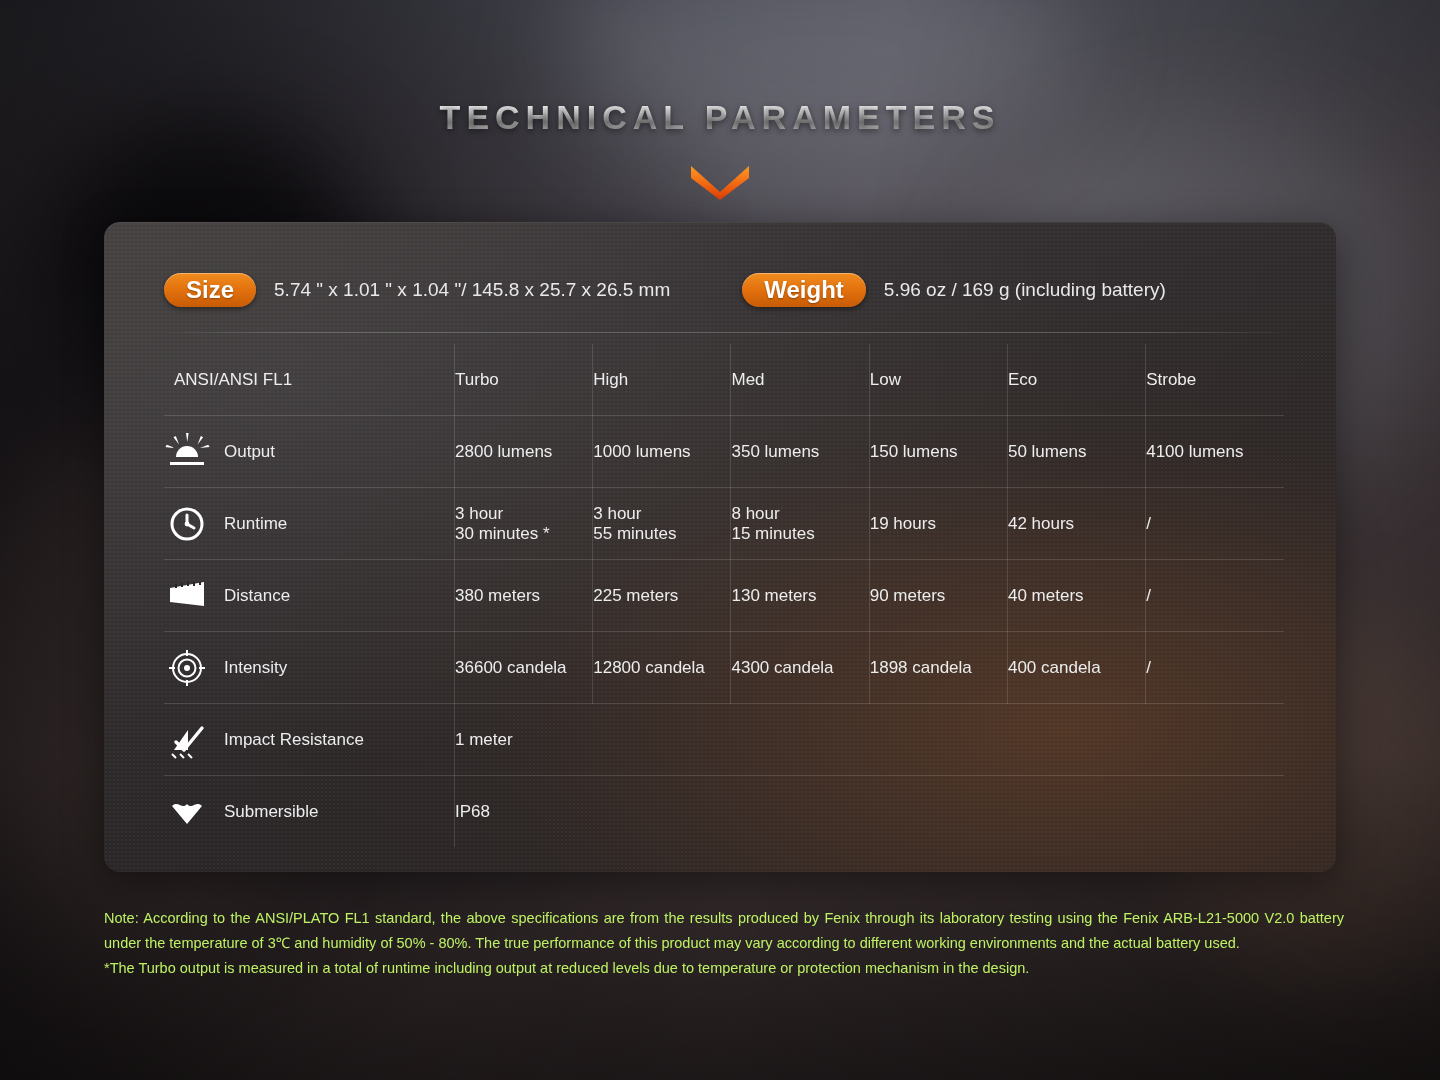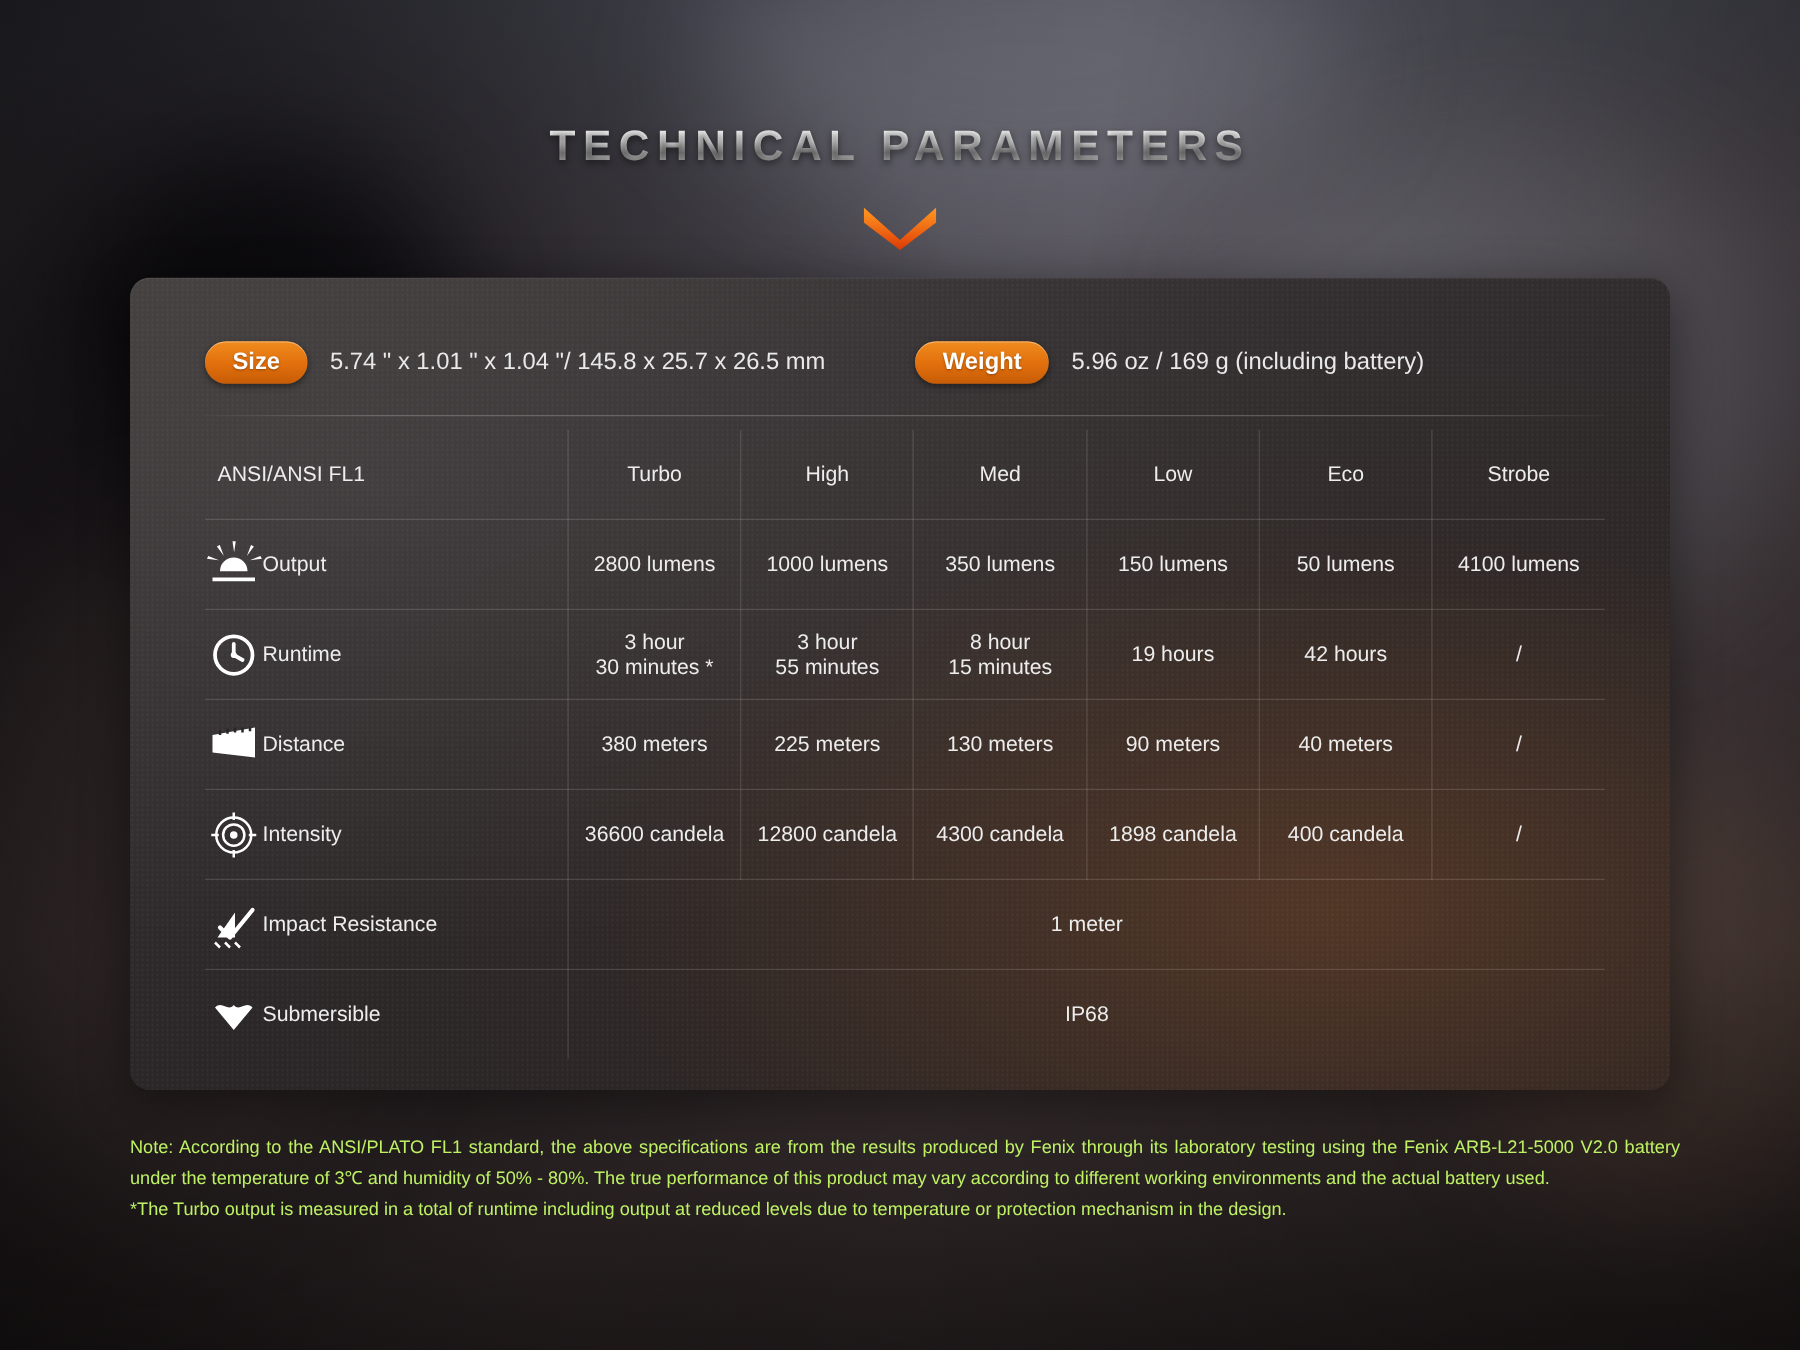--- a/index.html
+++ b/index.html
@@ -104,21 +104,21 @@
   }
   .pill {
     display: inline-flex;
     align-items: center;
     justify-content: center;
     height: 34px;
     padding: 0 22px;
     border-radius: 18px;
     background: linear-gradient(180deg, #f08c1e 0%, #e2700d 52%, #c75c06 100%);
     color: #ffffff;
-    font-size: 19px;
+    font-size: 24px;
     font-weight: bold;
     box-shadow: 0 2px 5px rgba(0,0,0,0.45), inset 0 1px 0 rgba(255,255,255,0.35);
     text-shadow: 0 1px 2px rgba(0,0,0,0.35);
   }
   .head-val {
     color: #e9e9e9;
     font-size: 19px;
     margin-left: 18px;
     white-space: nowrap;
   }
@@ -135,21 +135,21 @@
   table.spec {
     position: absolute;
     left: 60px;
     top: 122px;
     width: 1120px;
     border-collapse: collapse;
   }
   table.spec td, table.spec th {
     border-right: 1px solid rgba(255,255,255,0.13);
     border-bottom: 1px solid rgba(255,255,255,0.13);
-    text-align: center;
+    text-align: left;
     color: #ededed;
     font-size: 17px;
     font-weight: normal;
     padding: 0;
     height: 71px;
     vertical-align: middle;
   }
   table.spec tr td:last-child,
   table.spec tr th:last-child { border-right: none; }
   table.spec tr:last-child td { border-bottom: none; }
@@ -165,20 +165,21 @@
   td.rowlabel {
     text-align: left;
     font-size: 19px;
     color: #f2f2f2;
     padding-left: 8px;
     white-space: nowrap;
   }
   td.rowlabel .cellflex {
     display: flex;
     align-items: center;
+    gap: 14px;
   }
   .ico { width: 46px; height: 40px; flex: 0 0 46px; display: block; }
   .merged { font-size: 17px; color: #ededed; }
 
   col.c-label { width: 290px; }
   col.c-mode  { width: 138px; }
 
   
   #note {
     position: absolute;

